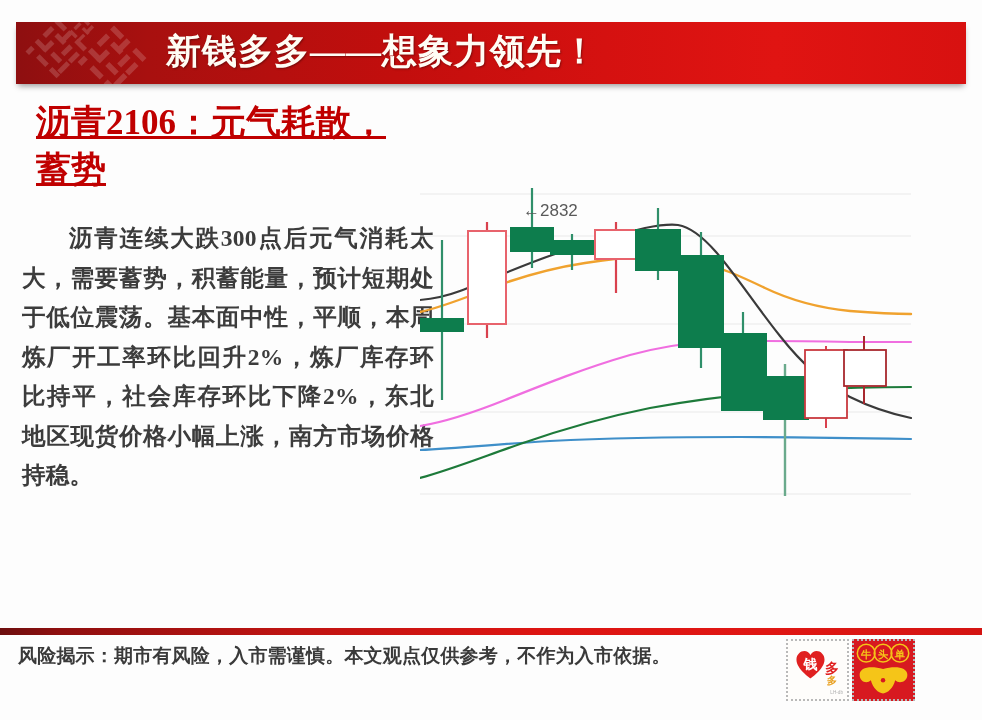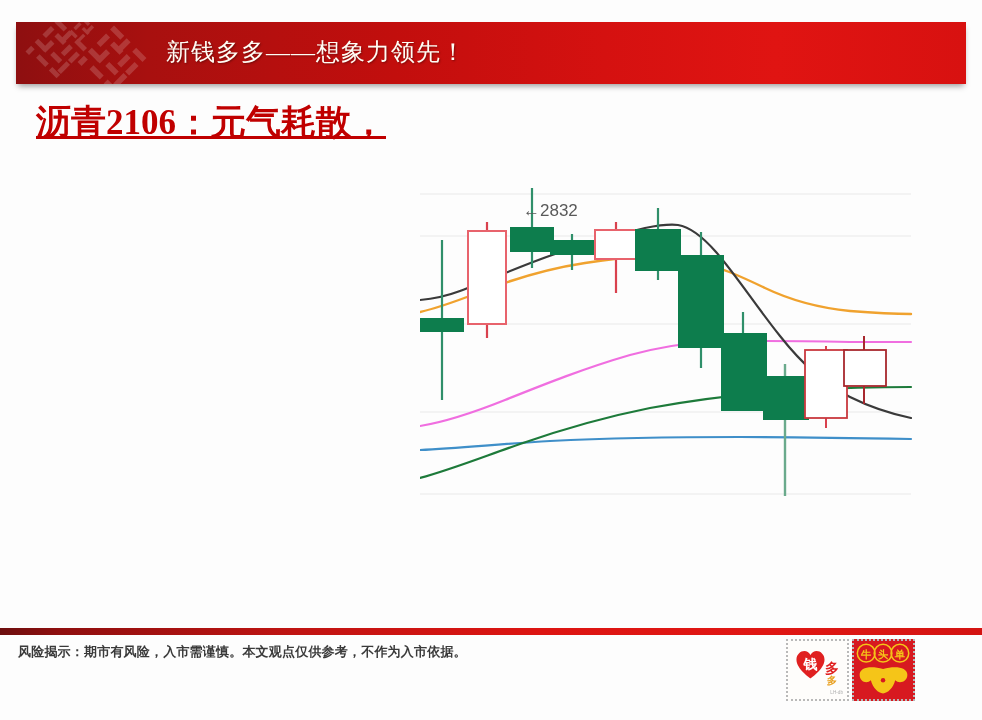--- a/index.html
+++ b/index.html
@@ -28,22 +28,22 @@
   }
   #banner-pattern{
     position:absolute;left:0;top:0;width:170px;height:62px;
     opacity:.30;
   }
   #banner-title{
     position:absolute;
     left:150px;top:0;
     height:62px;line-height:60px;
     color:#fffdf5;
-    font-size:24px;
-    font-weight:400;
+    font-size:35px;
+    font-weight:700;
     letter-spacing:1px;
     font-family:"Liberation Serif","DejaVu Serif",serif;
     text-shadow:1px 1px 2px rgba(0,0,0,.35);
     white-space:nowrap;
   }
 
   
   #slide-title{
     position:absolute;
     left:36px;top:99px;
@@ -84,21 +84,21 @@
   #footer-rule{
     position:absolute;
     left:0px;top:628px;
     width:982px;height:7px;
     background:linear-gradient(90deg,#6d0f0f 0%,#8f0f0f 6%,#c01412 30%,#dd1512 55%,#e01714 78%,#d41412 100%);
   }
   #footer-disclaimer{
     position:absolute;
     left:18px;top:643px;
     color:#3a3a3a;
-    font-size:13px;
+    font-size:19px;
     font-weight:700;
     letter-spacing:0.2px;
     white-space:nowrap;
     font-family:"Liberation Serif","DejaVu Serif",serif;
   }
   #footer-logos{
     position:absolute;
     left:786px;top:639px;
     width:130px;height:62px;
     display:flex;gap:3px;
@@ -165,22 +165,24 @@
           <rect x="14" y="40" width="13" height="5"></rect>
           <rect x="32" y="40" width="11" height="5"></rect>
         </g>
       </g>
     </svg>
     <div id="banner-title">新钱多多——想象力领先！</div>
   </div>
 
   <div id="slide-title">
     <div>沥青2106：元气耗散，</div>
-  </div>
-
+    <div>蓄势</div>
+  </div>
+
+  <div id="body-text">沥青连续大跌300点后元气消耗太大，需要蓄势，积蓄能量，预计短期处于低位震荡。基本面中性，平顺，本周炼厂开工率环比回升2%，炼厂库存环比持平，社会库存环比下降2%，东北地区现货价格小幅上涨，南方市场价格持稳。</div>
 
   <div id="chart-area">
     <svg id="chart-svg" viewBox="0 0 495 330">
 
       <g>
         <line class="gl" x1="0" y1="16" x2="491" y2="16"></line>
         <line class="gl" x1="0" y1="58" x2="491" y2="58"></line>
         <line class="gl" x1="0" y1="146" x2="491" y2="146"></line>
         <line class="gl" x1="0" y1="234" x2="491" y2="234"></line>
         <line class="gl" x1="0" y1="316" x2="491" y2="316"></line>

